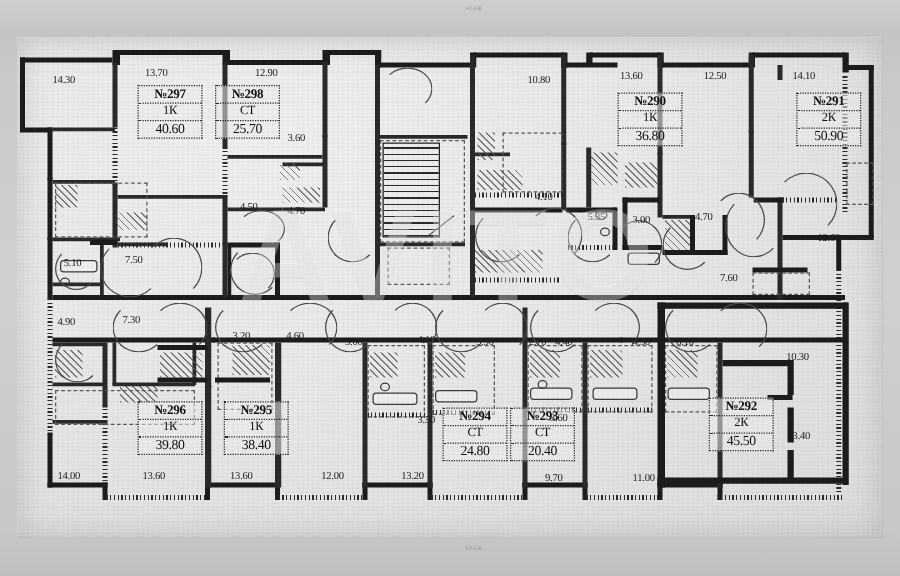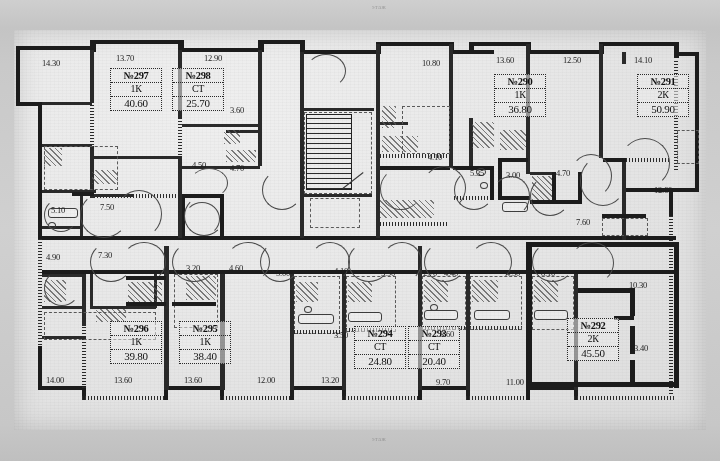--- a/index.html
+++ b/index.html
@@ -500,15 +500,16 @@
     <div class="dim" style="left:100px; top:345px;">13.60</div>
     <div class="dim" style="left:170px; top:345px;">13.60</div>
     <div class="dim" style="left:243px; top:345px;">12.00</div>
     <div class="dim" style="left:307px; top:345px;">13.20</div>
     <div class="dim" style="left:422px; top:347px;">9.70</div>
     <div class="dim" style="left:492px; top:347px;">11.00</div>
 
     <div class="grainy"></div>
   </div>
 
+  <div class="wm">AVITO</div>
 
   <div class="edgetxt" style="left:372px; top:436px;">этаж</div>
 </div>
 
 </body></html>

